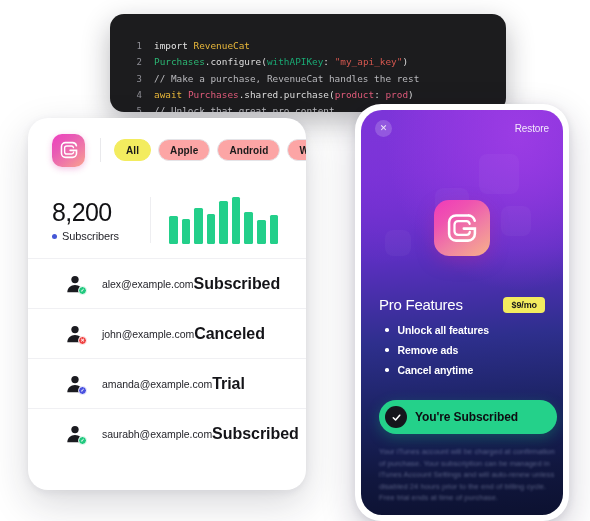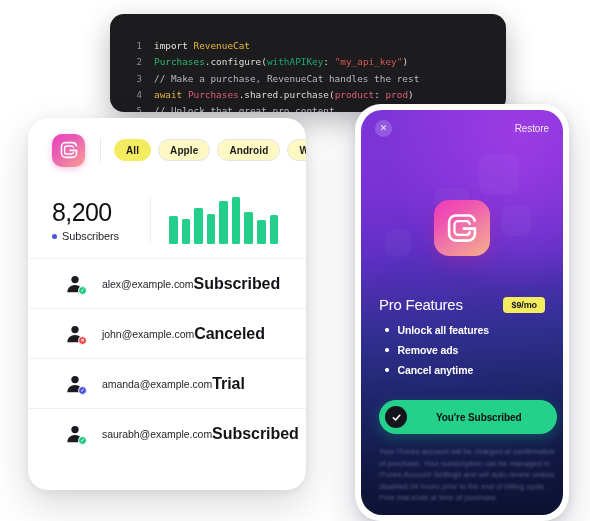--- a/index.html
+++ b/index.html
@@ -109,21 +109,21 @@
     border-radius: 11px;
     display: inline-flex;
     align-items: center;
     justify-content: center;
     font-size: 10px;
     font-weight: bold;
     color: #1a1a1a;
     padding: 0 11px;
     margin-right: 7px;
     border: 1px solid #e4e4e8;
-    background: #fef9c3;
+    background: #fca5a5;
     box-sizing: border-box;
     letter-spacing: 0.1px;
   }
   .pill.active {
     background: #f3ec5f;
     border-color: #f3ec5f;
   }
 
   
   #stats-row {
@@ -377,23 +377,23 @@
     border-radius: 50%;
     background: #15151c;
     margin-left: 6px;
     flex: 0 0 auto;
     display: flex;
     align-items: center;
     justify-content: center;
   }
   #subscribe-label {
     color: #0d0d12;
-    font-size: 10px;
+    font-size: 12px;
     font-weight: bold;
-    margin-left: 29px;
+    margin-left: 8px;
     letter-spacing: -0.1px;
   }
   #fine-print {
     position: absolute;
     left: 18px;
     top: 336px;
     width: 176px;
     color: rgba(190,200,235,0.40);
     font-size: 7.6px;
     line-height: 11.5px;

